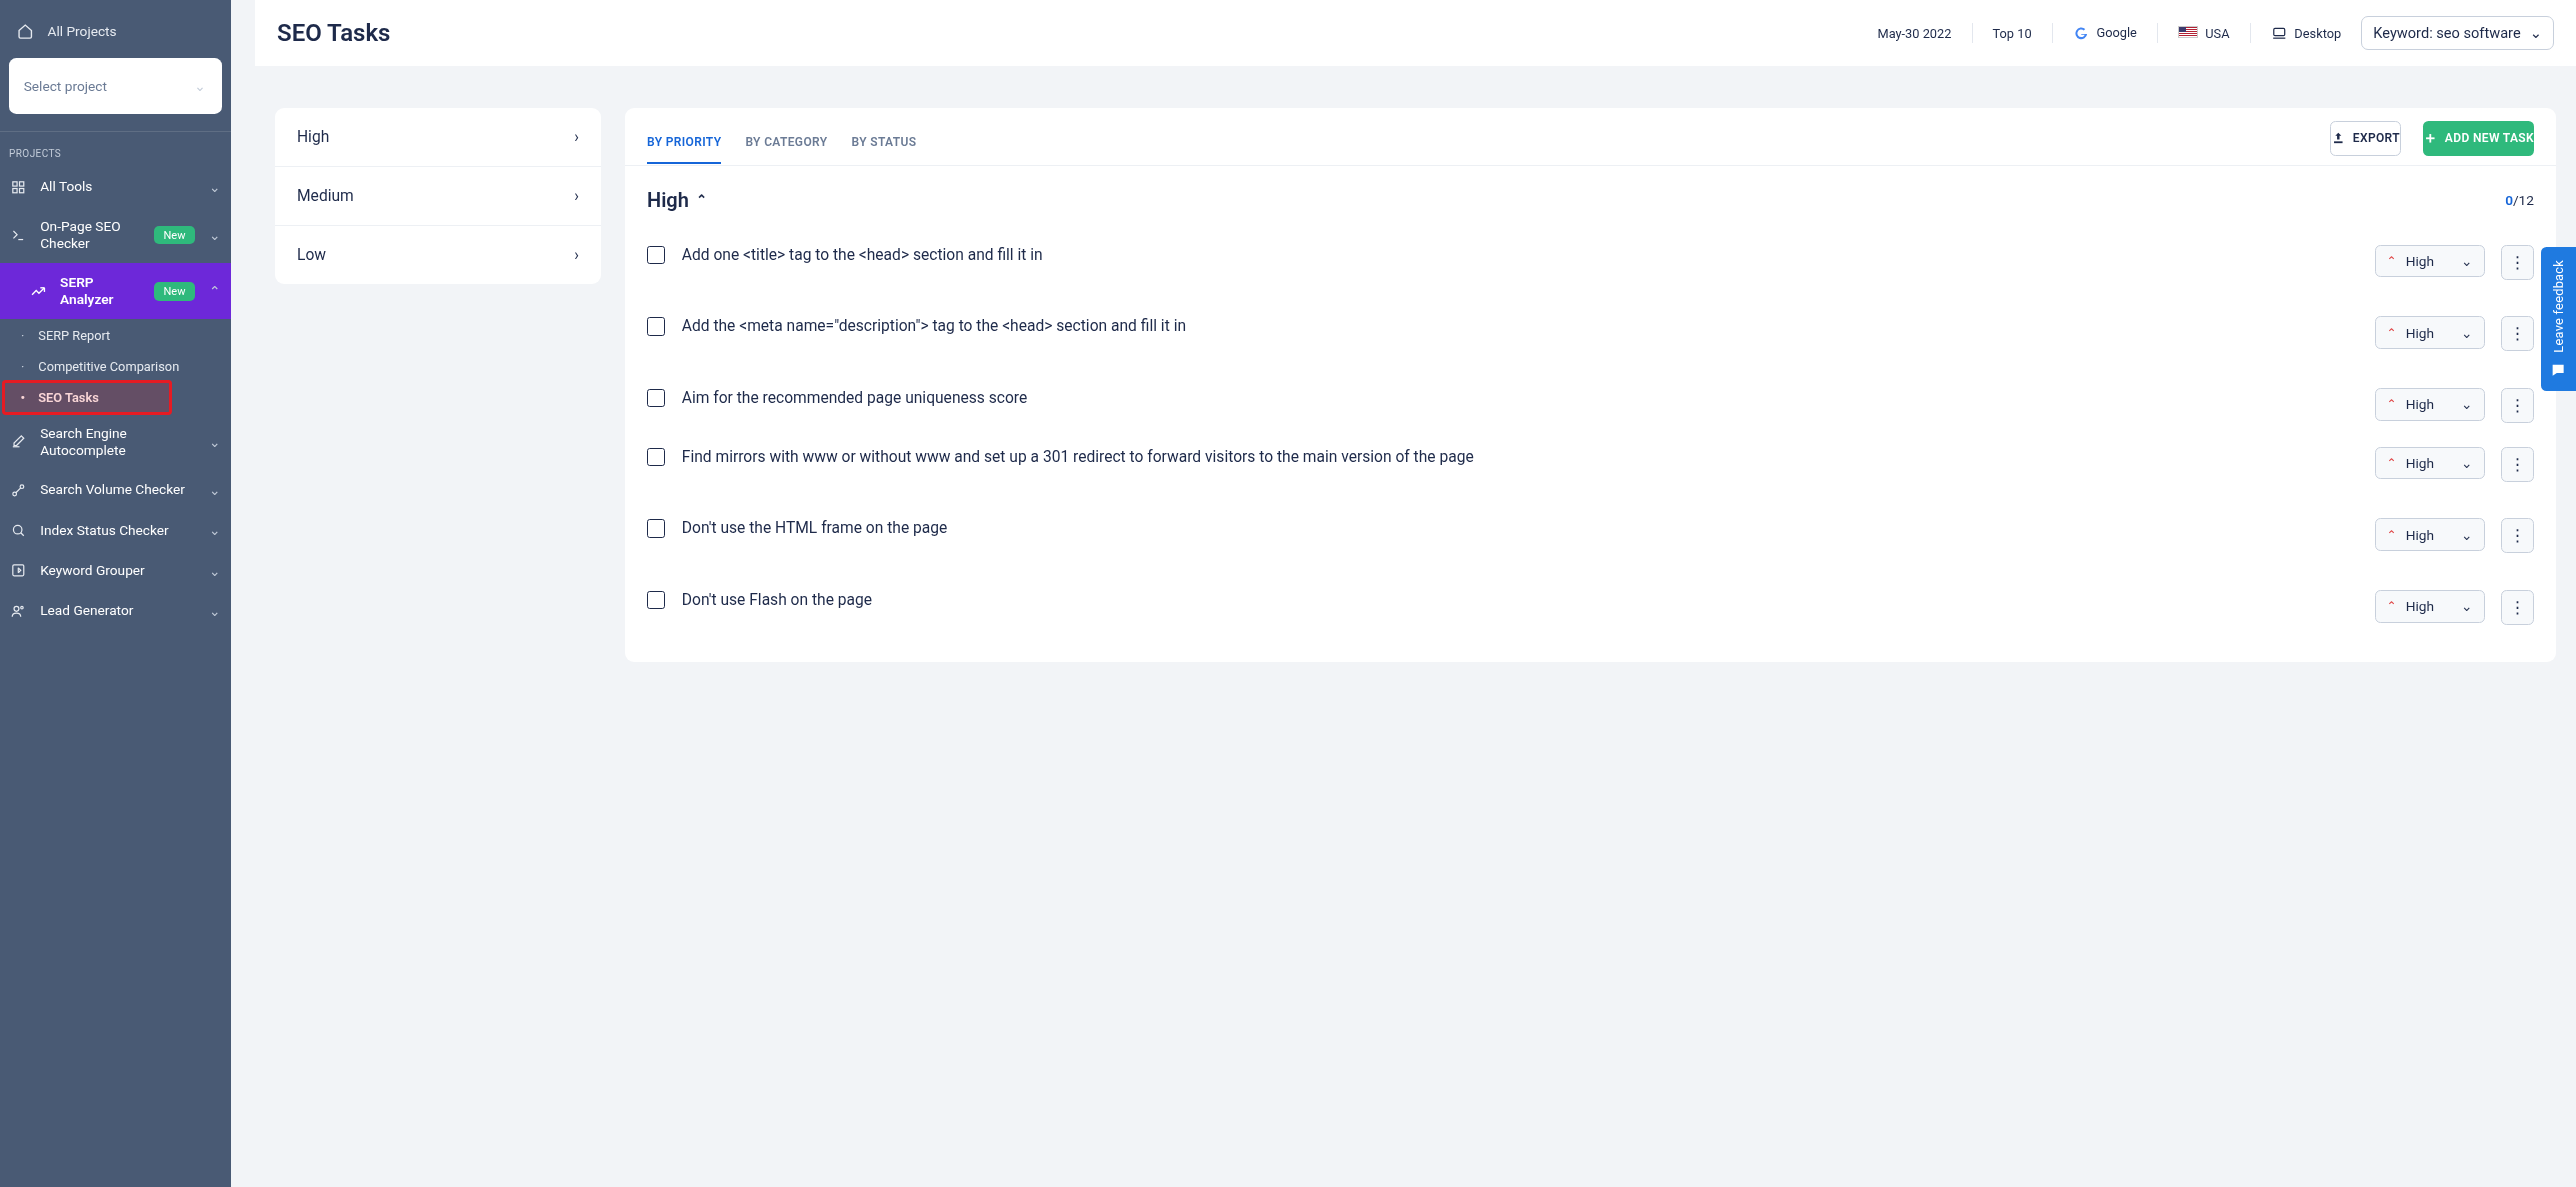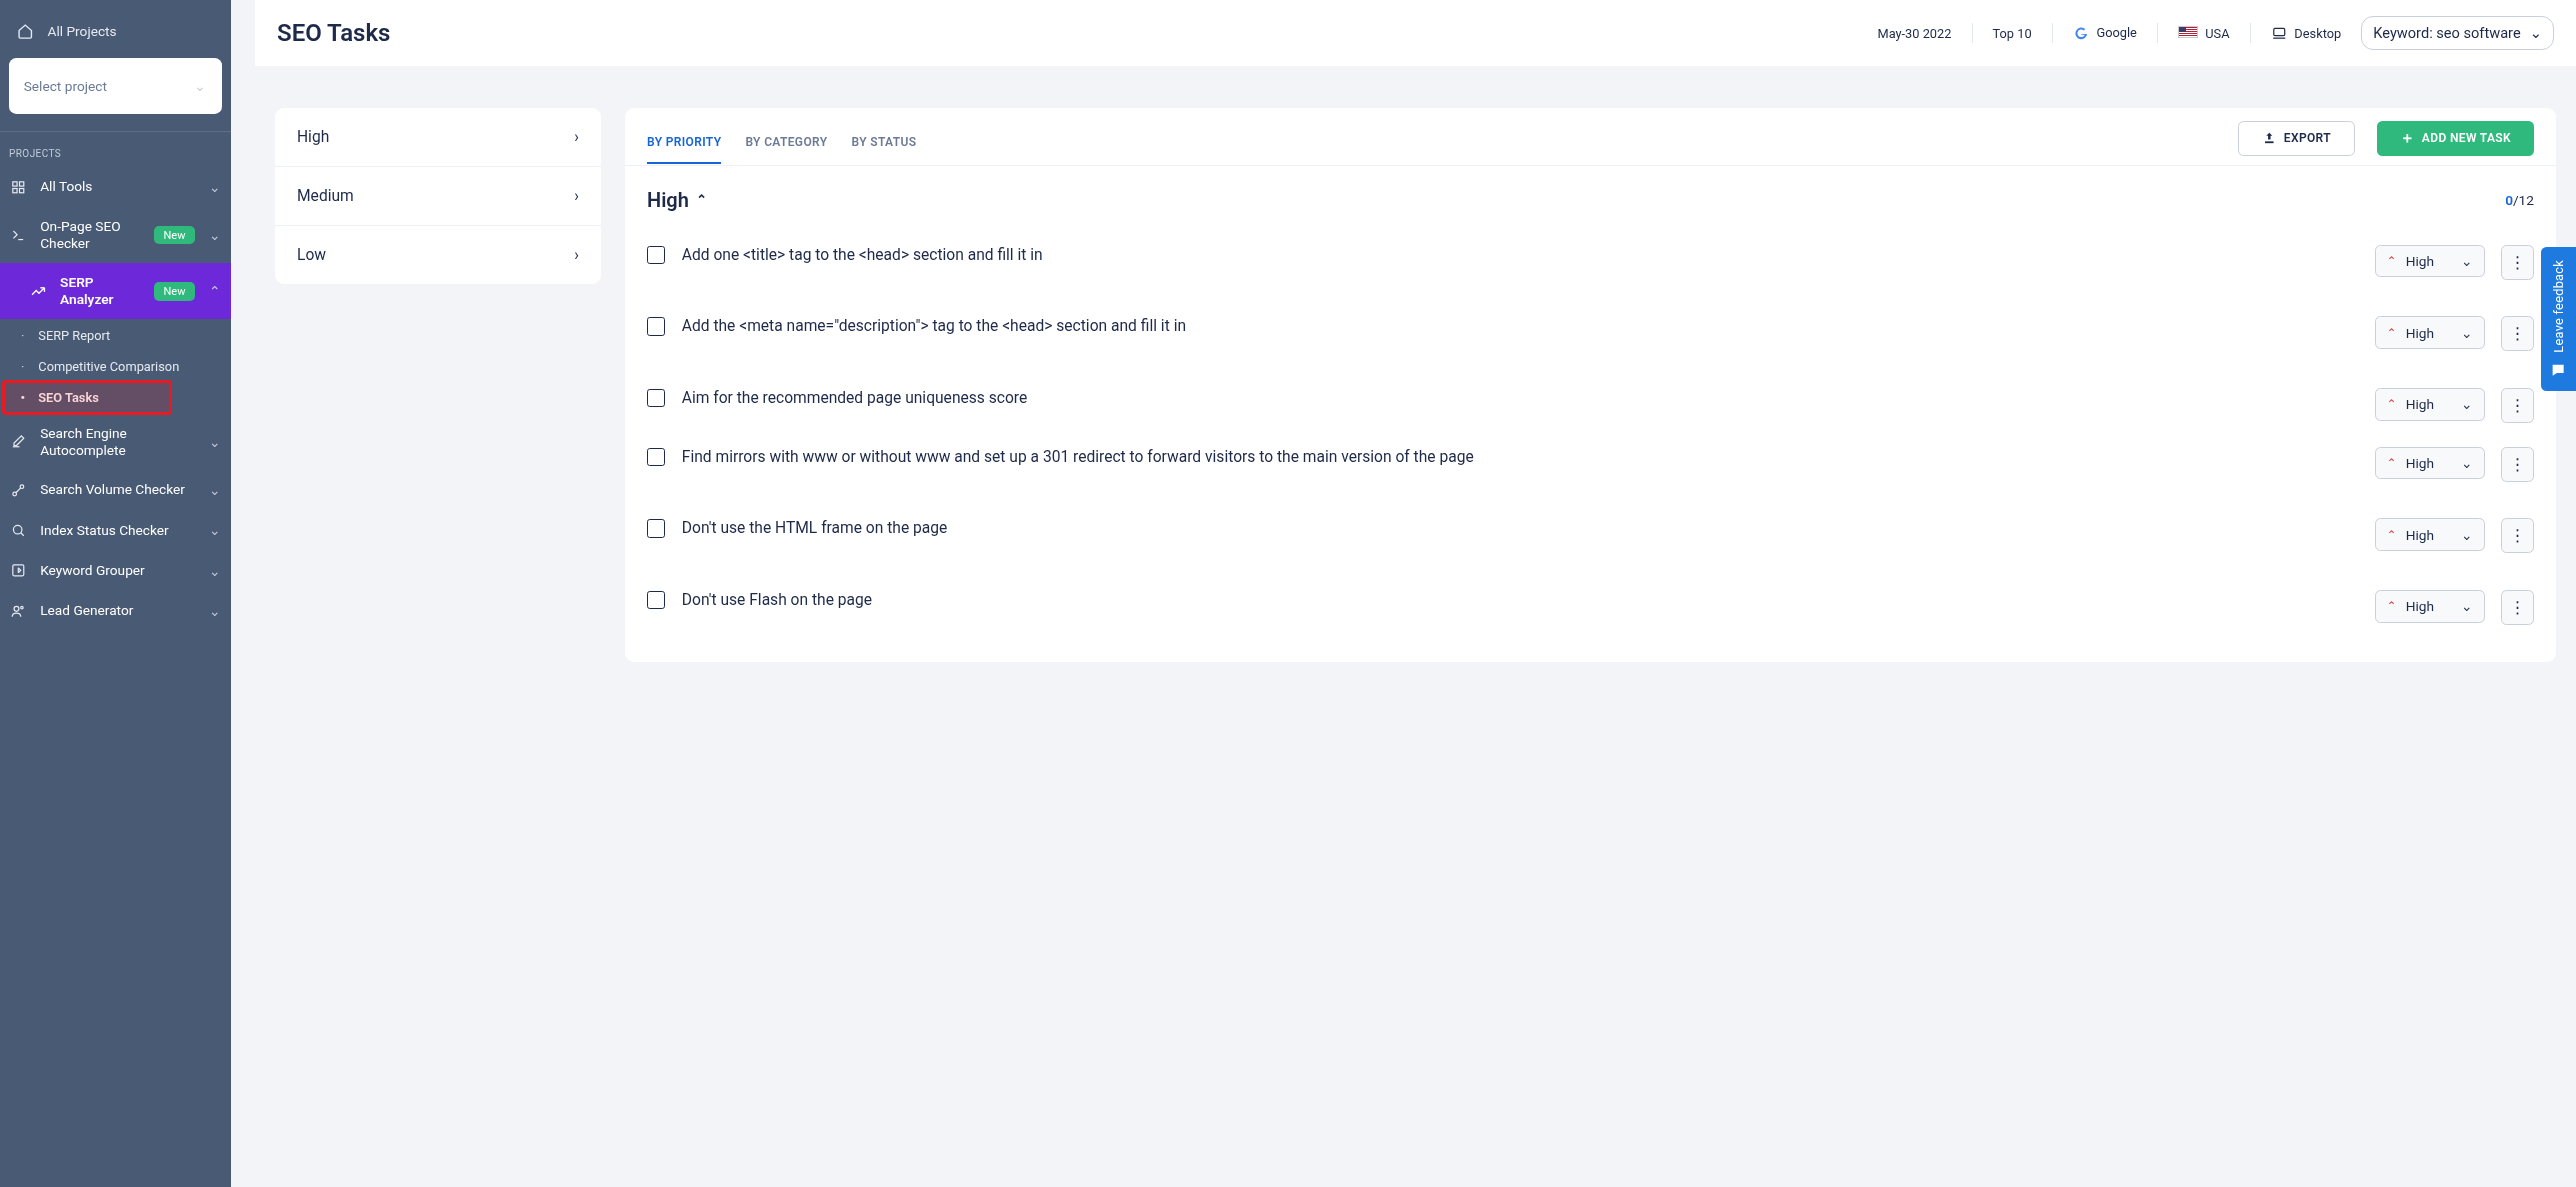--- a/index.html
+++ b/index.html
@@ -28,36 +28,36 @@
 .highlight-box { position: absolute; left: 1.8px; right: 59px; top: -1.8px; bottom: -1.8px; border: 3.7px solid #e61b23; border-radius: 3.7px; background: rgba(230,27,35,.18); pointer-events: none; }
 
 
 .main { flex: 1; display: flex; flex-direction: column; }
 .topbar { background: #fff; height: 66px; display: flex; align-items: center; padding: 0 22px; gap: 9.1px; }
 .page-title { font-size: 24px; font-weight: 600; color: #1e2a4a; flex: 1; }
 .tb-seg { display: flex; align-items: flex-start; gap: 7.3px; color: #1e2a4a; font-size: 12.8px; padding: 0 11px; }
 .tb-divider { width: 0.9px; height: 20px; background: #e3e7ee; }
 .flag { width: 20px; height: 12.8px; background: linear-gradient(#b22234 0 10%, #fff 10% 20%, #b22234 20% 30%, #fff 30% 40%, #b22234 40% 50%, #fff 50% 60%, #b22234 60% 70%, #fff 70% 80%, #b22234 80% 90%, #fff 90% 100%); position: relative; border: 0.9px solid #ccc; }
 .flag::before { content: ""; position: absolute; left: 0; top: 0; width: 40%; height: 55%; background: #3c3b6e; }
-.kw-dd { display: flex; align-items: center; gap: 9.1px; border: 0.9px solid #c8d0dc; border-radius: 12px; padding: 7.3px 11px; cursor: pointer; }
+.kw-dd { display: flex; align-items: center; gap: 9.1px; border: 0.9px solid #c8d0dc; border-radius: 7px; padding: 7.3px 11px; cursor: pointer; }
 
 .content-row { display: flex; gap: 24px; padding: 42px 20px 20px 20px; align-items: flex-start; justify-content: space-between; }
 
 
 .priority-col { width: 326px; background: #fff; border-radius: 9.1px; overflow: hidden; }
 .prio-card { display: flex; align-items: center; justify-content: space-between; padding: 20px 22px; border-bottom: 0.9px solid #edf0f4; cursor: pointer; font-size: 15.6px; color: #1e2a4a; }
 .prio-card:last-child { border-bottom: none; }
 
 
 .panel { flex: 1; background: #fff; border-radius: 9.1px; padding: 0; }
 .panel-top { display: flex; align-items: center; padding: 12.8px 22px 0 22px; border-bottom: 0.9px solid #edf0f4; gap: 22px; }
 .tabs { display: flex; gap: 24px; flex: 1; }
 .tab { padding: 12.8px 0; font-size: 12px; font-weight: 600; letter-spacing: .03em; color: #6b7b95; cursor: pointer; border-bottom: 2.7px solid transparent; }
 .tab.active { color: #1565d8; border-bottom-color: #1565d8; }
-.btn { display: inline-flex; align-items: center; gap: 7.3px; height: 35px; padding: 0 23px; border-radius: 5.5px; font-size: 12px; font-weight: 600; letter-spacing: .03em; cursor: pointer; margin-bottom: 9.1px; }
+.btn { display: inline-flex; align-items: center; gap: 7.3px; height: 35px; padding: 0 0; border-radius: 5.5px; font-size: 12px; font-weight: 600; letter-spacing: .03em; cursor: pointer; margin-bottom: 9.1px; }
 .btn-outline { border: 0.9px solid #c8d0dc; color: #1e2a4a; background: #fff; }
 .btn-primary { background: #2fb97c; color: #fff; border: none; }
 
 .group-head { display: flex; align-items: center; justify-content: space-between; padding: 22px 22px 9.1px 22px; }
 .group-title { font-size: 20px; font-weight: 600; display: flex; align-items: center; gap: 7.3px; }
 .group-count { font-size: 13.7px; }
 .group-count .done { color: #1565d8; font-weight: 600; }
 
 .task-list { padding: 5.5px 22px 18.3px 22px; }
 .task { display: flex; align-items: flex-start; gap: 16.5px; padding: 18.3px 0; }

